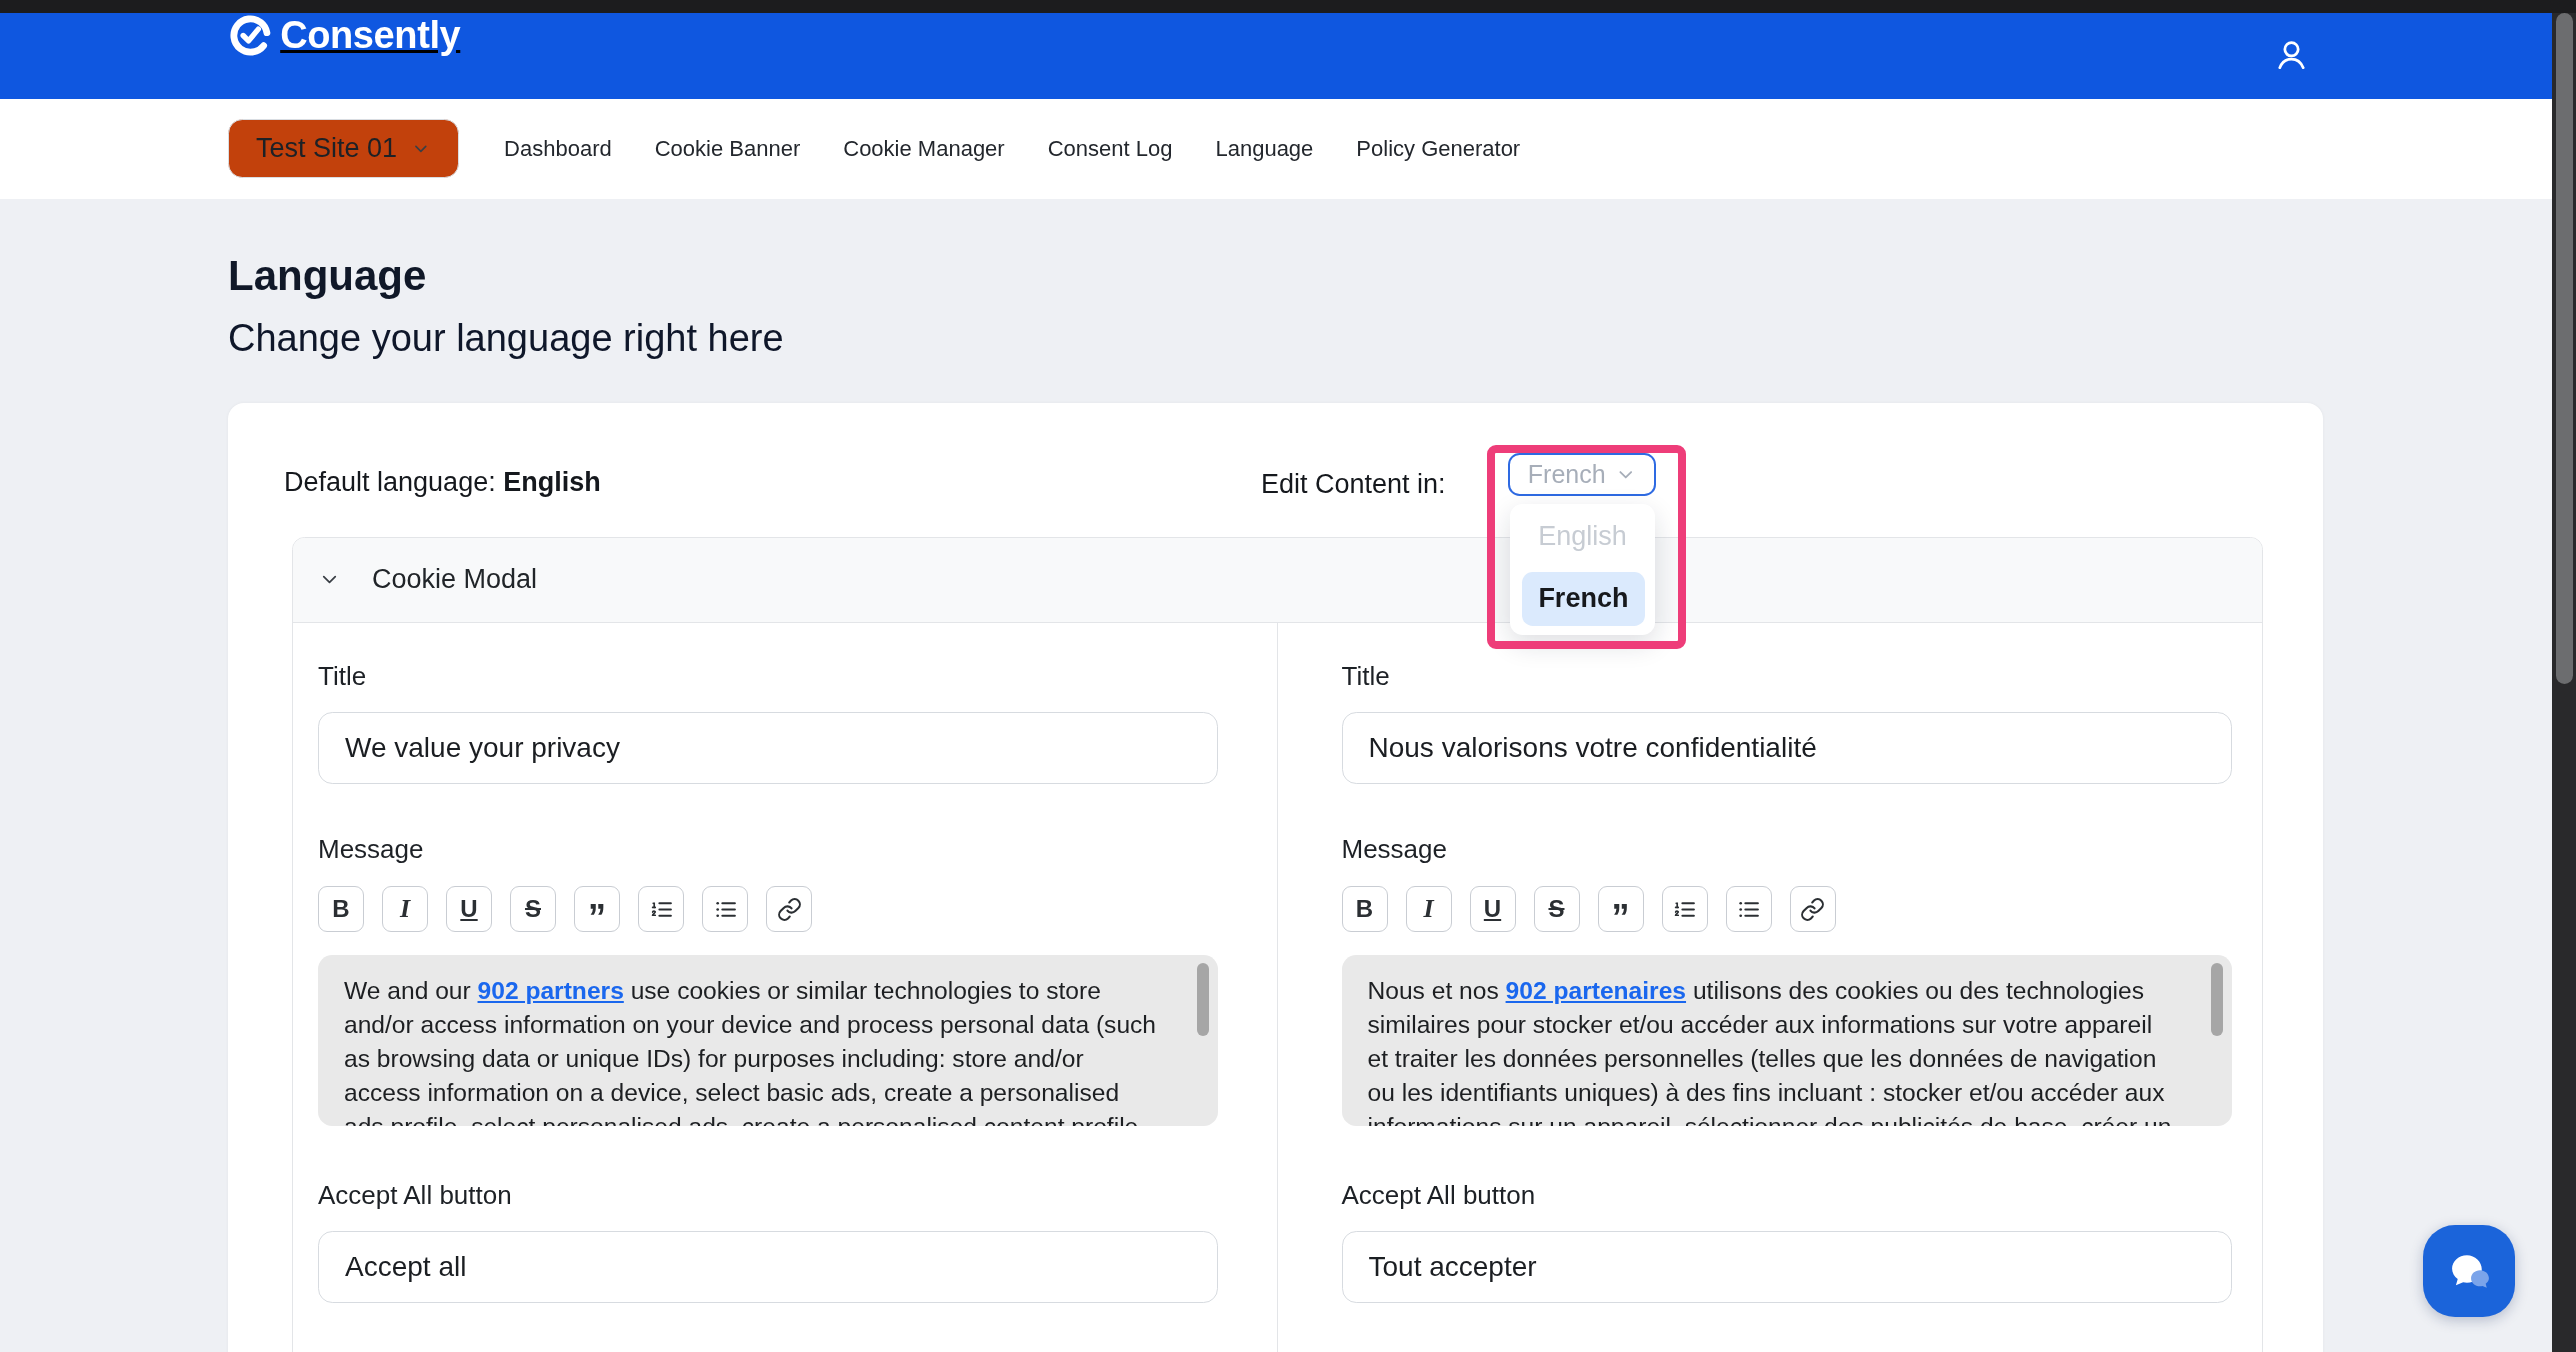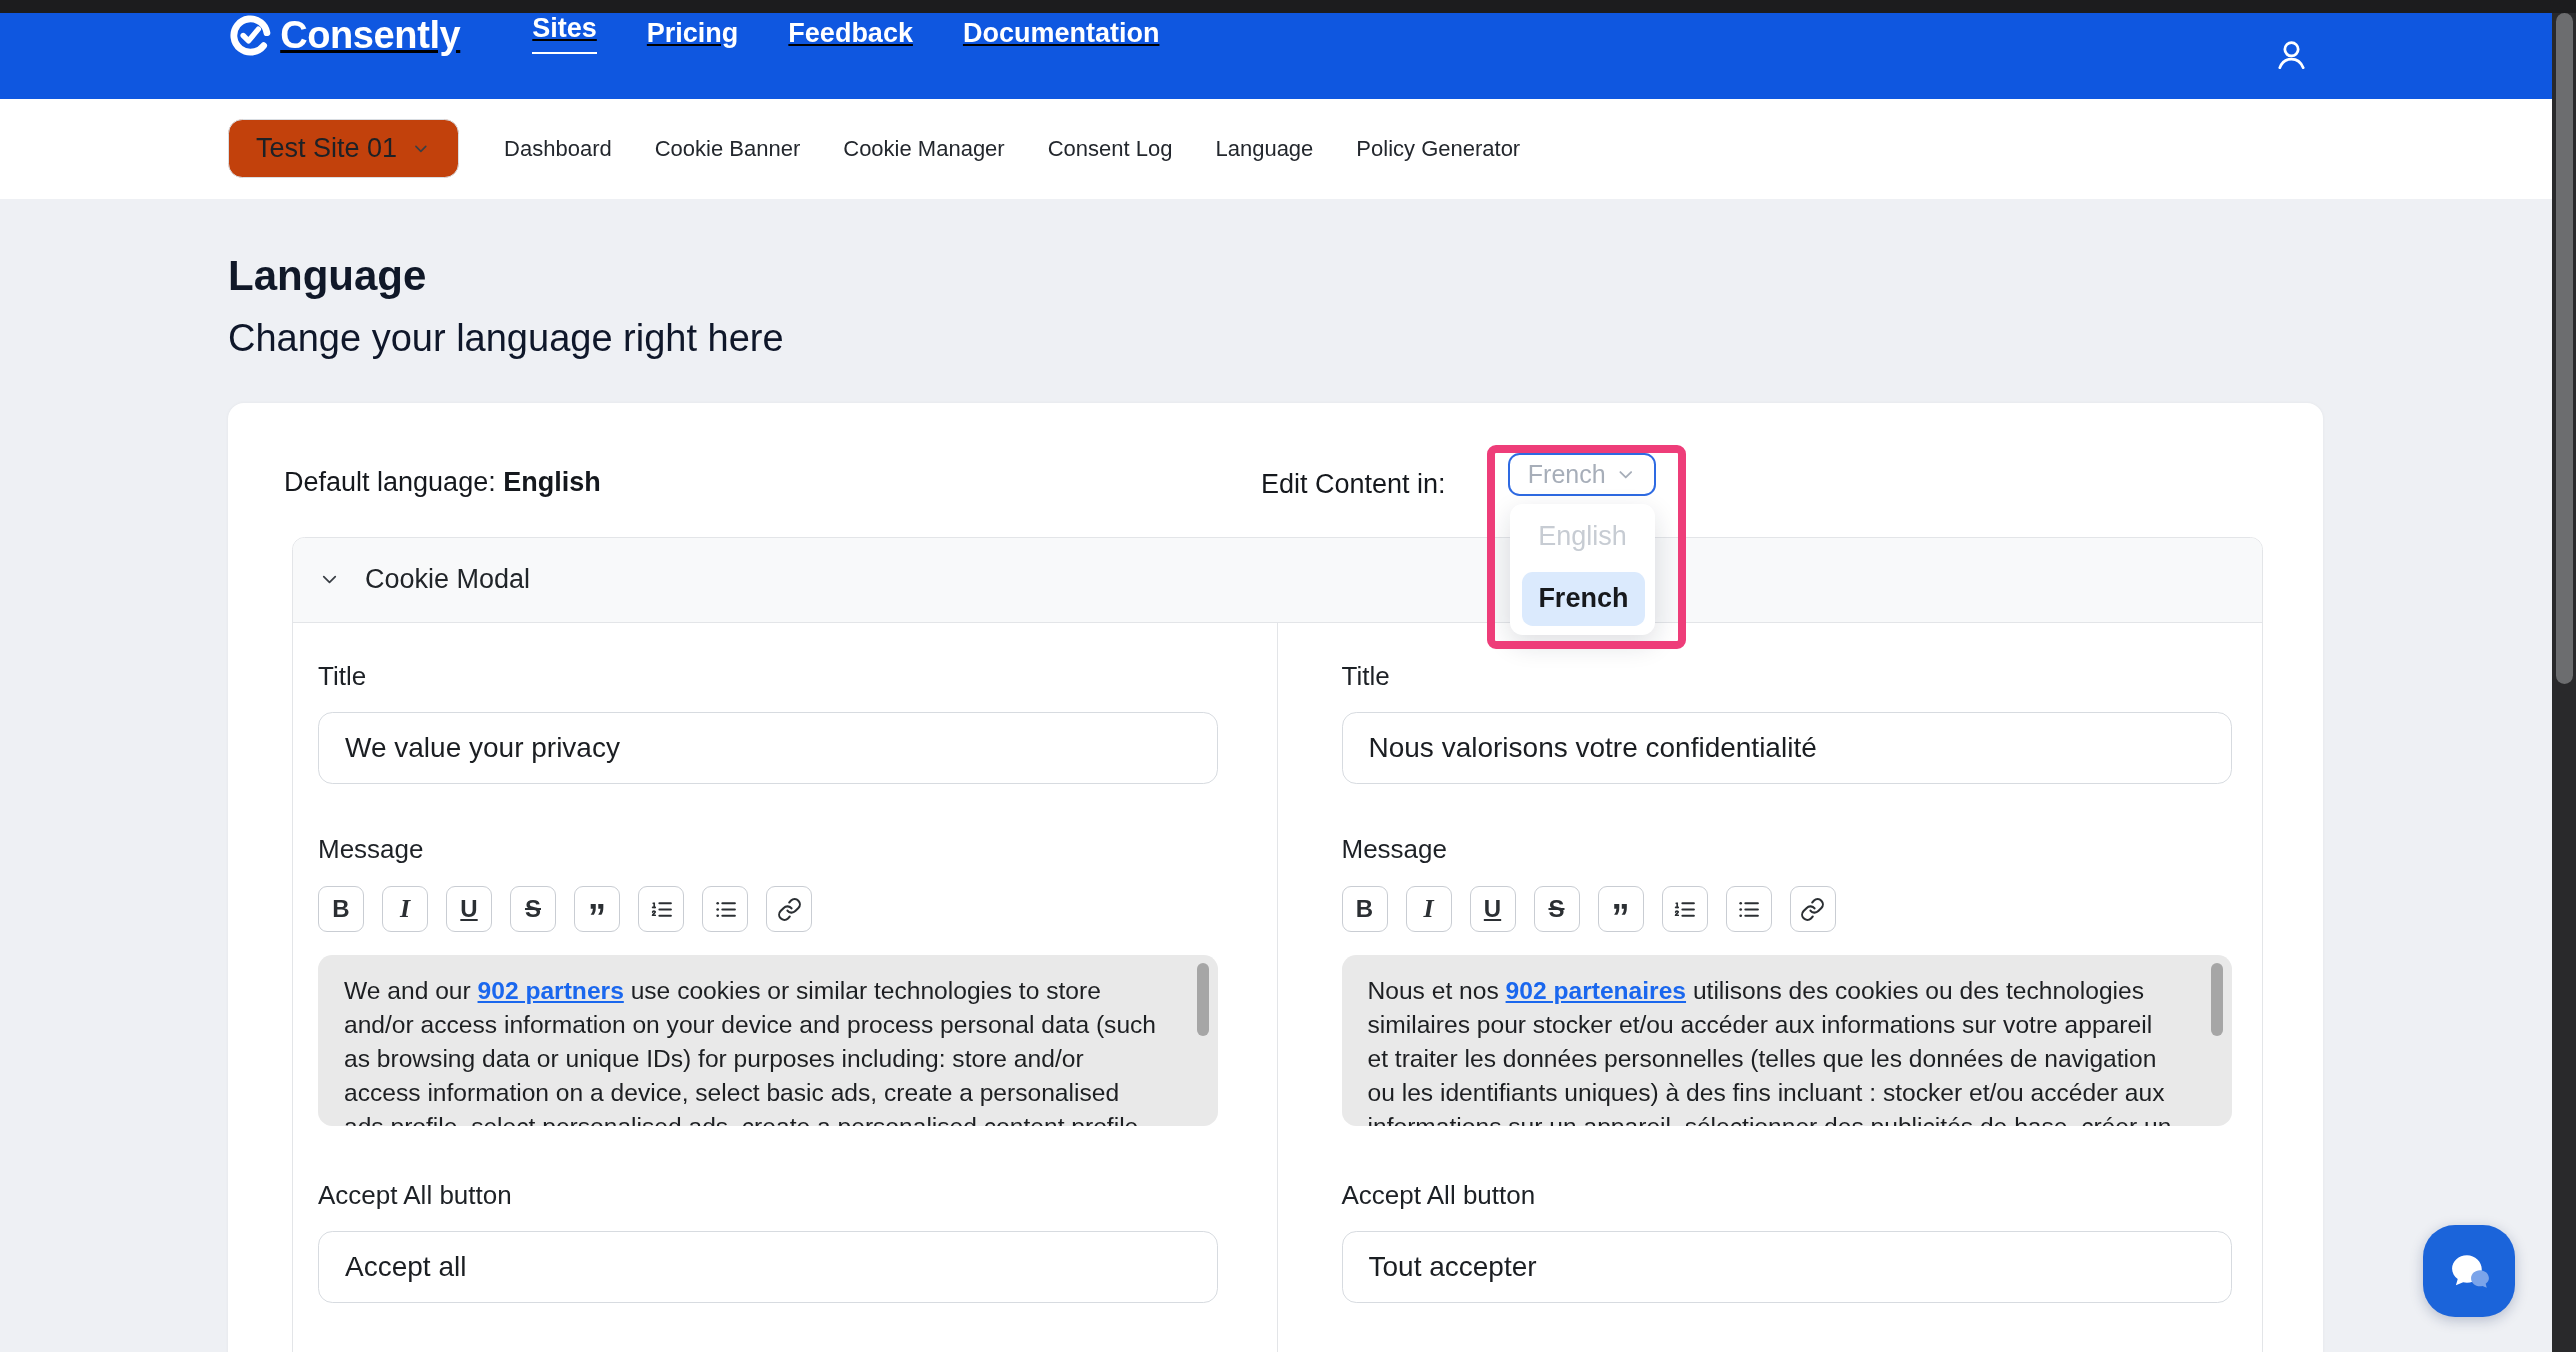--- a/index.html
+++ b/index.html
@@ -43,21 +43,21 @@
     color:#15181d; }
   .card-head-label b { font-weight:700; }
   .edit-content-label { position:absolute; left:1033px; top:66px; font-size:27px;
     color:#15181d; }
 
   
   .panel { position:absolute; left:64px; top:134px; width:1971px;
     border:0.9px solid #e3e5e8; border-radius:12.5px; background:#fff; }
   .panel-head { height:85px; background:#f8f9fa; border-bottom:0.9px solid #e3e5e8;
     border-radius:11.6px 11.6px 0 0; display:flex; align-items:center; padding-left:25px;
-    gap:24px; cursor:pointer; }
+    gap:31px; cursor:pointer; }
   .panel-head .label { font-size:27px; color:#212529; font-weight:500; }
   .panel-body { display:flex; }
   .col { width:50%; }
   .col.left  { padding:38px 59px 0 25px; border-right:0.9px solid #e3e5e8; }
   .col.right { padding:38px 30px 0 64px; }
   .field-label { font-size:26px; color:#1d2126; }
   .text-input { display:block; width:100%; height:72px; margin-top:19.7px;
     border:1.3px solid #d7dbe0; border-radius:14.3px; font-size:28px; color:#1b1e22;
     padding:0 26px; background:#fff; font-family:"Liberation Sans", sans-serif; outline:none; }
   .msg-label { margin-top:50px; }
@@ -117,26 +117,20 @@
 <header class="app-header">
   <div class="logo">
     <span>
       <svg width="45" height="45" viewBox="0 0 46 46">
         <circle cx="23" cy="23" r="17" fill="none" stroke="#ffffff" stroke-width="7" stroke-linecap="round" stroke-dasharray="92 15" transform="rotate(38 23 23)"></circle>
         <polyline points="15.5,23 21,28.5 31,16.5" fill="none" stroke="#ffffff" stroke-width="5.5" stroke-linecap="round" stroke-linejoin="round"></polyline>
       </svg>
     </span>
     <span class="logo-text">Consently</span>
   </div>
-  <nav class="app-nav">
-    <a href="#" class="active">Sites</a>
-    <a href="#">Pricing</a>
-    <a href="#">Feedback</a>
-    <a href="#">Documentation</a>
-  </nav>
   <div class="user-btn">
     <span>
       <svg width="39" height="39" viewBox="0 0 24 24" fill="none" stroke="#ffffff" stroke-width="1.7" stroke-linecap="round">
         <circle cx="12" cy="8.2" r="4.1"></circle>
         <path d="M4.8 19.5c1.5-3.7 4.1-5.3 7.2-5.3s5.7 1.6 7.2 5.3"></path>
       </svg>
     </span>
   </div>
 </header>
 

